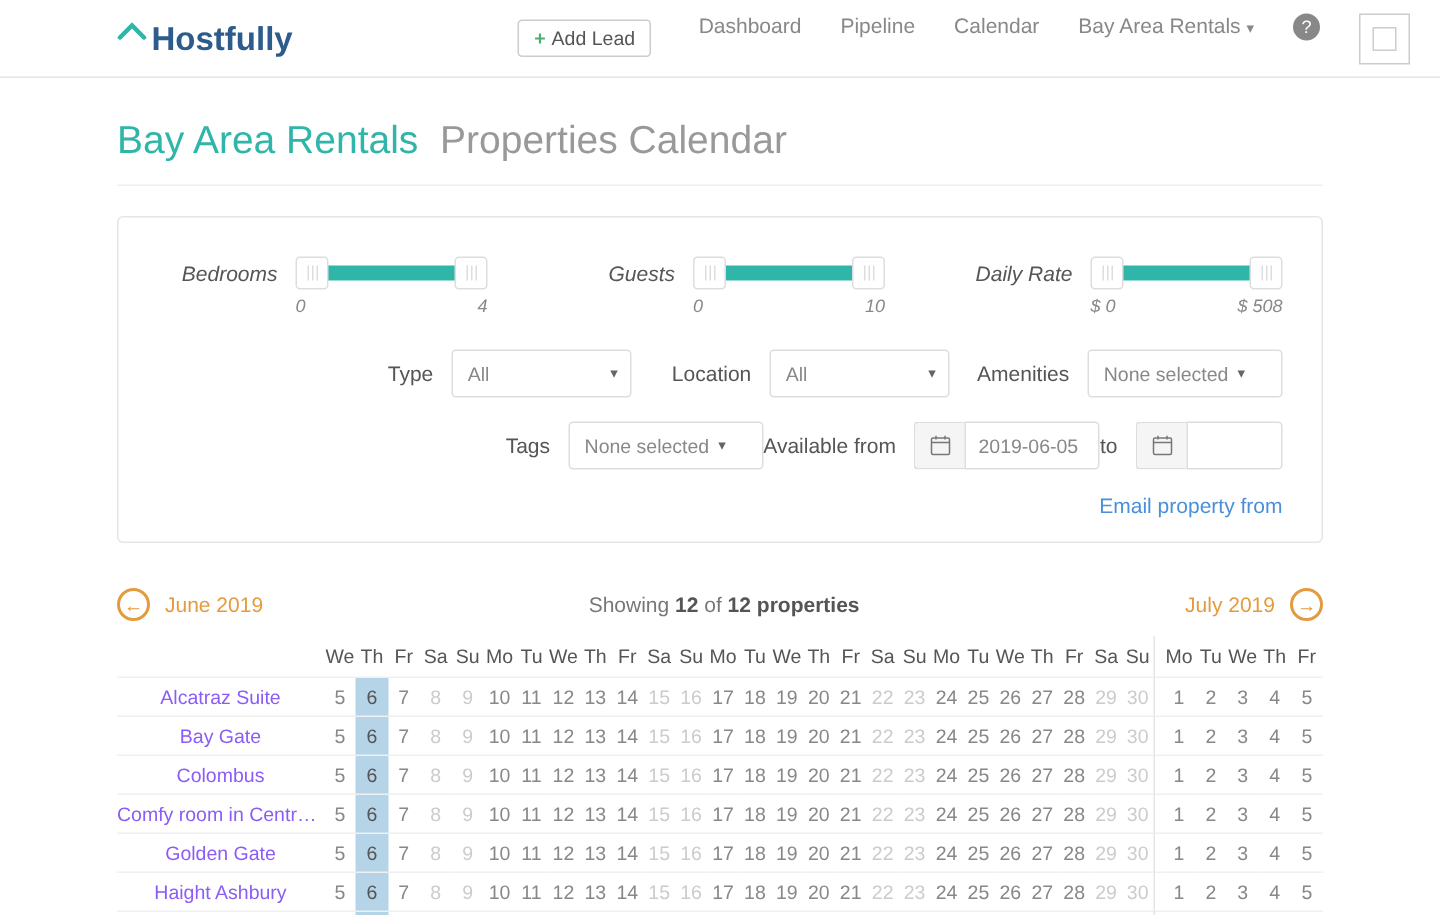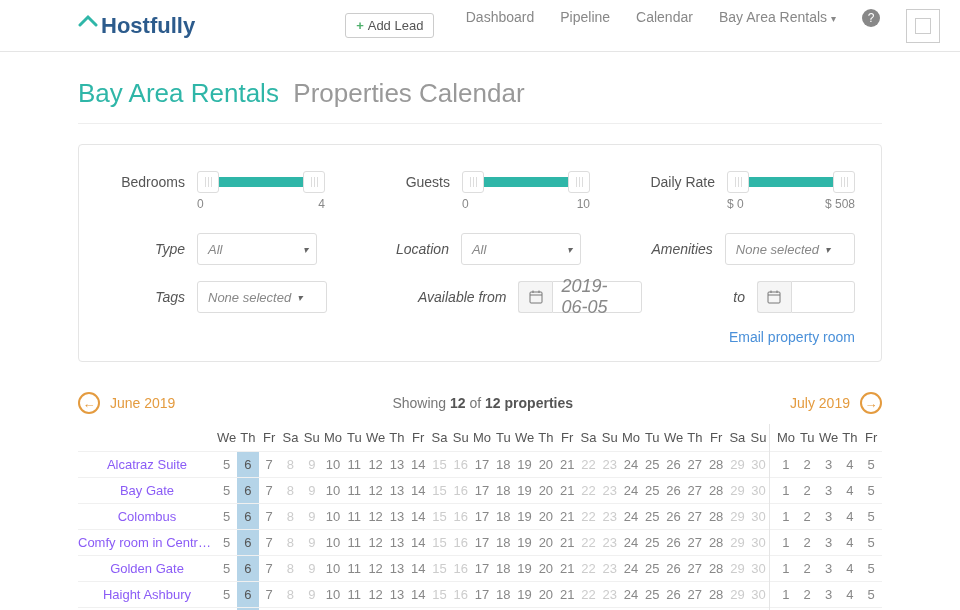--- a/index.html
+++ b/index.html
@@ -15,39 +15,39 @@
 .navlinks .link { cursor: pointer; }
 .help-icon { width: 18px; height: 18px; border-radius: 50%; background: #888; color: #fff; font-size: 12px; display: flex; align-items: center; justify-content: center; }
 .avatar-box { width: 34px; height: 34px; border: 1px solid #ccc; display: flex; align-items: center; justify-content: center; }
 .avatar-box .inner { width: 16px; height: 16px; border: 1px solid #ccc; }
 .page { padding: 26px 78px 0 78px; }
 .title { font-size: 26px; font-weight: 300; color: #999; margin-bottom: 14px; }
 .title .accent { color: #2fb6a8; }
 .hr { border-top: 1px solid #eee; margin-bottom: 20px; }
 .filters { border: 1px solid #e5e5e5; border-radius: 4px; padding: 26px 26px 16px 26px; }
 .filter-row { display: flex; justify-content: space-between; margin-bottom: 22px; }
-.filter-group { display: flex; flex-direction: column; width: 220px; }
+.filter-group { display: flex; flex-direction: column; width: 220px; font-style: italic; }
 .filter-top { display: flex; align-items: center; gap: 12px; }
 .filter-label { width: 80px; text-align: right; font-size: 14px; color: #555; flex-shrink: 0; }
 .slider { position: relative; flex: 1; height: 22px; }
 .slider-track { position: absolute; left: 12px; right: 12px; top: 50%; height: 10px; margin-top: -5px; background: #2fb6a8; border-radius: 2px; }
 .slider-handle { position: absolute; top: 0; width: 22px; height: 22px; background: #fff; border: 1px solid #ddd; border-radius: 3px; display: flex; align-items: center; justify-content: center; color: #ccc; cursor: grab; }
 .slider-handle::after { content: ""; width: 1px; height: 10px; background: #ddd; box-shadow: -3px 0 0 #ddd, 3px 0 0 #ddd; }
 .slider-handle.left { left: 0; }
 .slider-handle.right { right: 0; }
 .slider-values { display: flex; justify-content: space-between; font-size: 12px; color: #888; margin-top: 4px; padding-left: 92px; }
-.filter-row2, .filter-row3 { display: flex; justify-content: space-between; margin-bottom: 16px; align-items: center; font-style: italic; }
+.filter-row2, .filter-row3 { display: flex; justify-content: flex-end; margin-bottom: 16px; align-items: center; }
 .control-group { display: flex; align-items: center; gap: 12px; }
 .control-label { width: 80px; text-align: right; font-size: 14px; color: #555; }
 .select-box, .dropdown-btn { height: 32px; border: 1px solid #ddd; border-radius: 3px; background: #fff; padding: 0 24px 0 10px; font-size: 13px; color: #888; position: relative; min-width: 120px; display: flex; align-items: center; cursor: pointer; }
 .select-box::after { content: "▾"; position: absolute; right: 8px; color: #666; font-size: 10px; }
 .dropdown-btn .caret { margin-left: 6px; font-size: 10px; color: #666; }
 .date-group { display: flex; align-items: center; }
 .date-addon { width: 34px; height: 32px; border: 1px solid #ddd; border-right: none; border-radius: 3px 0 0 3px; background: #f5f5f5; display: flex; align-items: center; justify-content: center; color: #777; font-size: 13px; }
-.date-input { height: 32px; border: 1px solid #ddd; border-radius: 0 3px 3px 0; padding: 0 8px; font-size: 18px; color: #888; width: 90px; background: #fff; display: flex; align-items: center; }
+.date-input { height: 32px; border: 1px solid #ddd; border-radius: 0 3px 3px 0; padding: 0 8px; font-size: 13px; color: #888; width: 90px; background: #fff; display: flex; align-items: center; }
 .email-link { text-align: right; margin-top: 10px; }
 .email-link a { color: #4a90d9; font-size: 14px; text-decoration: none; cursor: pointer; }
 .cal-nav { display: flex; align-items: center; justify-content: space-between; margin-top: 30px; margin-bottom: 10px; }
 .cal-nav-left, .cal-nav-right { display: flex; align-items: center; gap: 10px; color: #e49b3f; font-size: 14px; cursor: pointer; }
 .arrow-circle { width: 22px; height: 22px; border: 2px solid #e49b3f; border-radius: 50%; display: flex; align-items: center; justify-content: center; color: #e49b3f; font-size: 13px; font-weight: bold; }
 .showing { color: #777; font-size: 14px; }
 .showing b { color: #555; }
 .cal-table { width: 100%; border-collapse: collapse; font-size: 13px; table-layout: fixed; }
 .cal-table th.prop-col { width: 138px; }
 .cal-table th, .cal-table td { text-align: center; font-weight: normal; }
@@ -192,21 +192,21 @@
                 <line x1="1" y1="5" x2="13" y2="5" stroke="#777"></line>
                 <line x1="4" y1="0.5" x2="4" y2="3" stroke="#777"></line>
                 <line x1="10" y1="0.5" x2="10" y2="3" stroke="#777"></line>
               </svg>
           </div>
           <div class="date-input" style="width:64px"></div>
         </div>
       </div>
     </div>
 
-    <div class="email-link"><a>Email property room</a></div>
+    <div class="email-link"><a>Email property from</a></div>
   </div>
 
   <div class="cal-nav">
     <div class="cal-nav-left">
       <span class="arrow-circle">←</span>
       <span>June 2019</span>
     </div>
     <div class="showing">
       <span>Showing</span> <b>12</b> <span>of</span> <b>12 properties</b>
     </div>

